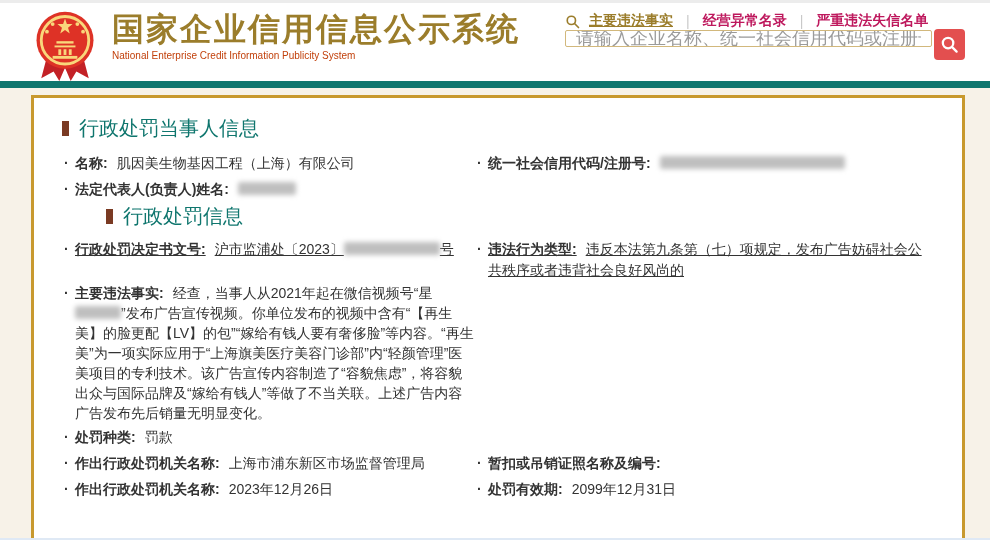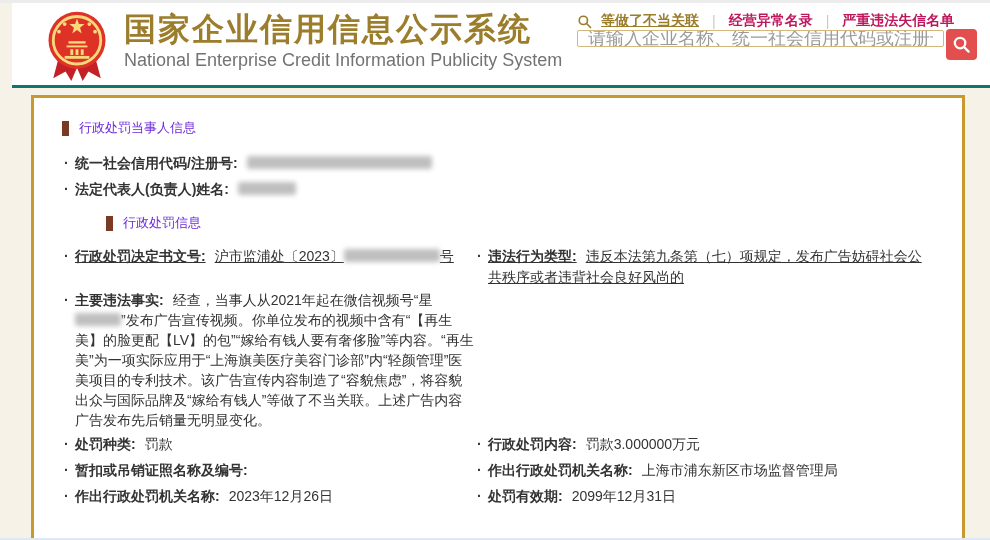--- a/index.html
+++ b/index.html
@@ -6,30 +6,30 @@
   html,body { width:990px; height:540px; overflow:hidden; }
   body {
     font-family:"Liberation Sans","DejaVu Sans",sans-serif;
     background:#f7f2e8;
     position:relative;
     color:#333;
   }
   
   .topstrip { position:absolute; top:0; left:0; right:0; height:3px; background:#ececec; }
   .header {
-    position:absolute; top:3px; left:12px; right:0; height:85px;
-    background:#fff; border-bottom:3px solid #0f766e;text-decoration:underline;
+    position:absolute; top:3px; left:0; right:0; height:85px;
+    background:#fff; border-bottom:7px solid #0f766e;text-decoration:underline;
   }
   .logo { position:absolute; left:26px; top:4px; width:78px; height:76px; }
   .title-block { position:absolute; left:112px; top:6px; }
   .title-cn {
     font-size:32px; font-weight:bold; color:#9b7d2b; letter-spacing:2px;
     line-height:40px; white-space:nowrap;
   }
-  .title-en { font-size:18px; color:#737373; margin-top:1px; white-space:nowrap; }
+  .title-en { font-size:10px; color:#c2410c; margin-top:1px; white-space:nowrap; }
   .nav {
     position:absolute; left:565px; top:9px; display:flex; align-items:center;
     font-size:14px; font-weight:bold; white-space:nowrap;
   }
   .nav .mag { width:15px; height:15px; margin-right:9px; }
   .nav a { text-decoration:none; color:#be185d; cursor:pointer; }
   .nav a.active { color:#9b7d2b; text-decoration:underline; }
   .nav .sep { color:#c9c9c9; font-weight:normal; margin:0 13px; }
   .searchbar { position:absolute; left:565px; top:27px; width:400px; height:29px; display:flex; }
   .searchbar input {
@@ -43,25 +43,25 @@
     background:#e34f4f; border:none; border-radius:4px; cursor:pointer;
     display:flex; align-items:center; justify-content:center; flex:0 0 auto;
   }
   .search-btn svg { width:19px; height:19px; }
   
   .panel {
     position:absolute; left:31px; top:95px; width:934px; height:620px;
     background:#fff; border:3px solid #c8992e; padding:20px 28px;
   }
   .sec-title {
-    display:flex; align-items:center; color:#6d28d9; font-size:13px;
+    display:flex; align-items:center; color:#0f766e; font-size:20px;
     line-height:20px; height:20px; margin-bottom:12px;
   }
   .sec-title .marker { width:7px; height:15px; background:#7a3a23; margin-right:10px; flex:0 0 auto; }
-  .sec2 { margin-top:11px;padding-left:44px; }
+  .sec2 { margin-top:4px;padding-left:44px; }
   .grid-row { display:grid; grid-template-columns:413px 1fr; }
   .cell {
     position:relative; padding:3px 0 3px 13px; font-size:14px; line-height:22px; color:#333;
   }
   .cell::before { content:"·"; position:absolute; left:2px; top:3px; font-weight:bold; }
   .pair1 .cell { padding-top:1px; padding-bottom:1px; line-height:21px;text-decoration:underline; }
   .pair1 .cell::before { top:1px; }
   .pair2 .cell { padding-top:1px; padding-bottom:1px; line-height:20px; }
   .pair2 .cell::before { top:1px; }
   .slim .cell { padding-top:2px; padding-bottom:2px; }
@@ -98,21 +98,21 @@
   </svg>
   <div class="title-block">
     <div class="title-cn">国家企业信用信息公示系统</div>
     <div class="title-en">National Enterprise Credit Information Publicity System</div>
   </div>
   <div class="nav">
     <svg class="mag" viewBox="0 0 20 20">
       <circle cx="8.5" cy="8.5" r="5.5" fill="none" stroke="#9b7d2b" stroke-width="2.2"></circle>
       <line x1="12.7" y1="12.7" x2="18" y2="18" stroke="#9b7d2b" stroke-width="2.2" stroke-linecap="round"></line>
     </svg>
-    <a class="active">等做了不当关联</a>
+    <a class="active">主要违法事实</a>
     <span class="sep">|</span>
     <a>经营异常名录</a>
     <span class="sep">|</span>
     <a>严重违法失信名单</a>
   </div>
   <div class="searchbar">
     <input type="text" placeholder="请输入企业名称、统一社会信用代码或注册号" style="">
     <button class="search-btn">
       <svg viewBox="0 0 20 20">
         <circle cx="8.5" cy="8.5" r="5.5" fill="none" stroke="#ffffff" stroke-width="2.4"></circle>
@@ -123,20 +123,23 @@
 </div>
 
 <div class="panel">
 
   <div class="sec-title">
     <span class="marker"></span>
     <span>行政处罚当事人信息</span>
   </div>
 
   <div class="grid-row slim">
+    <div class="cell">
+      <b class="lbl">名称:</b><span class="val">肌因美生物基因工程（上海）有限公司</span>
+    </div>
     <div class="cell">
       <b class="lbl">统一社会信用代码/注册号:</b><span class="redact r-lg"></span>
     </div>
   </div>
   <div class="grid-row slim">
     <div class="cell">
       <b class="lbl">法定代表人(负责人)姓名:</b><span class="redact r-sm"></span>
     </div>
     <div></div>
   </div>
@@ -158,32 +161,29 @@
   <div class="grid-row pair2">
     <div class="cell">
       <b class="lbl">主要违法事实:</b><span>经查，当事人从2021年起在微信视频号“星</span><span class="redact r-xs"></span><span>”发布广告宣传视频。你单位发布的视频中含有“【再生美】的脸更配【LV】的包”“嫁给有钱人要有奢侈脸”等内容。“再生美”为一项实际应用于“上海旗美医疗美容门诊部”内“轻颜管理”医美项目的专利技术。该广告宣传内容制造了“容貌焦虑”，将容貌出众与国际品牌及“嫁给有钱人”等做了不当关联。上述广告内容广告发布先后销量无明显变化。</span>
     </div>
   </div>
 
   <div class="grid-row slim">
     <div class="cell">
       <b class="lbl">处罚种类:</b><span class="val">罚款</span>
     </div>
-    <div class="cell">
-      <b class="lbl">行政处罚内容:</b><span class="val">罚款3.000000万元</span>
-    </div>
   </div>
 
 
   <div class="grid-row slim">
     <div class="cell">
-      <b class="lbl">暂扣或吊销证照名称及编号:</b><span class="val"></span>
+      <b class="lbl">作出行政处罚机关名称:</b><span class="val">上海市浦东新区市场监督管理局</span>
     </div>
     <div class="cell">
-      <b class="lbl">作出行政处罚机关名称:</b><span class="val">上海市浦东新区市场监督管理局</span>
+      <b class="lbl">暂扣或吊销证照名称及编号:</b><span class="val"></span>
     </div>
   </div>
 
   <div class="grid-row slim">
     <div class="cell">
       <b class="lbl">作出行政处罚机关名称:</b><span class="val">2023年12月26日</span>
     </div>
     <div class="cell">
       <b class="lbl">处罚有效期:</b><span class="val">2099年12月31日</span>
     </div>

